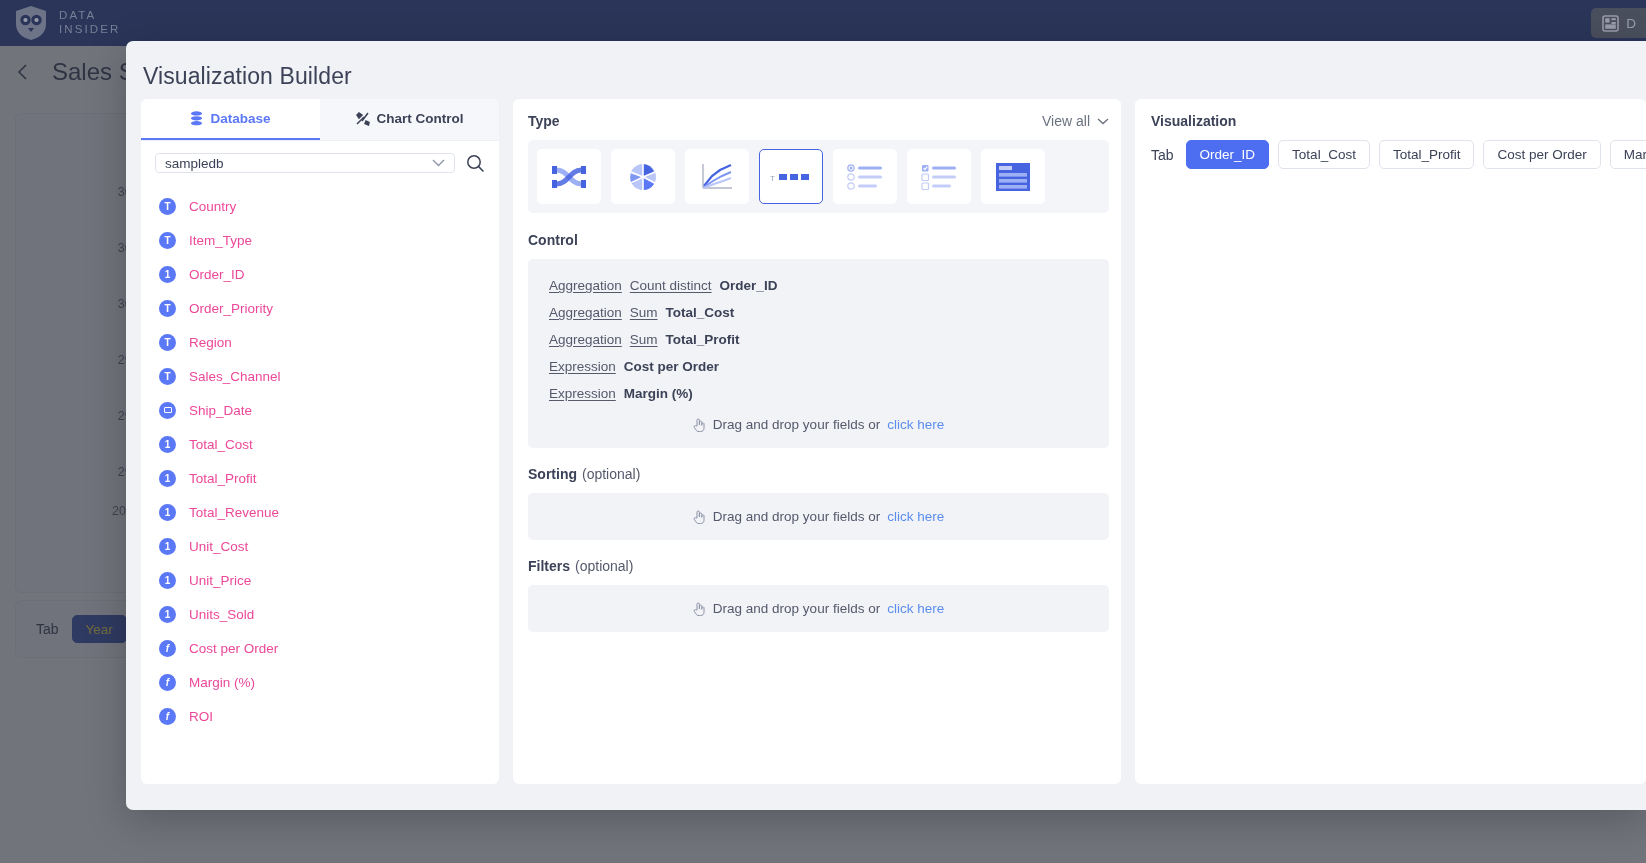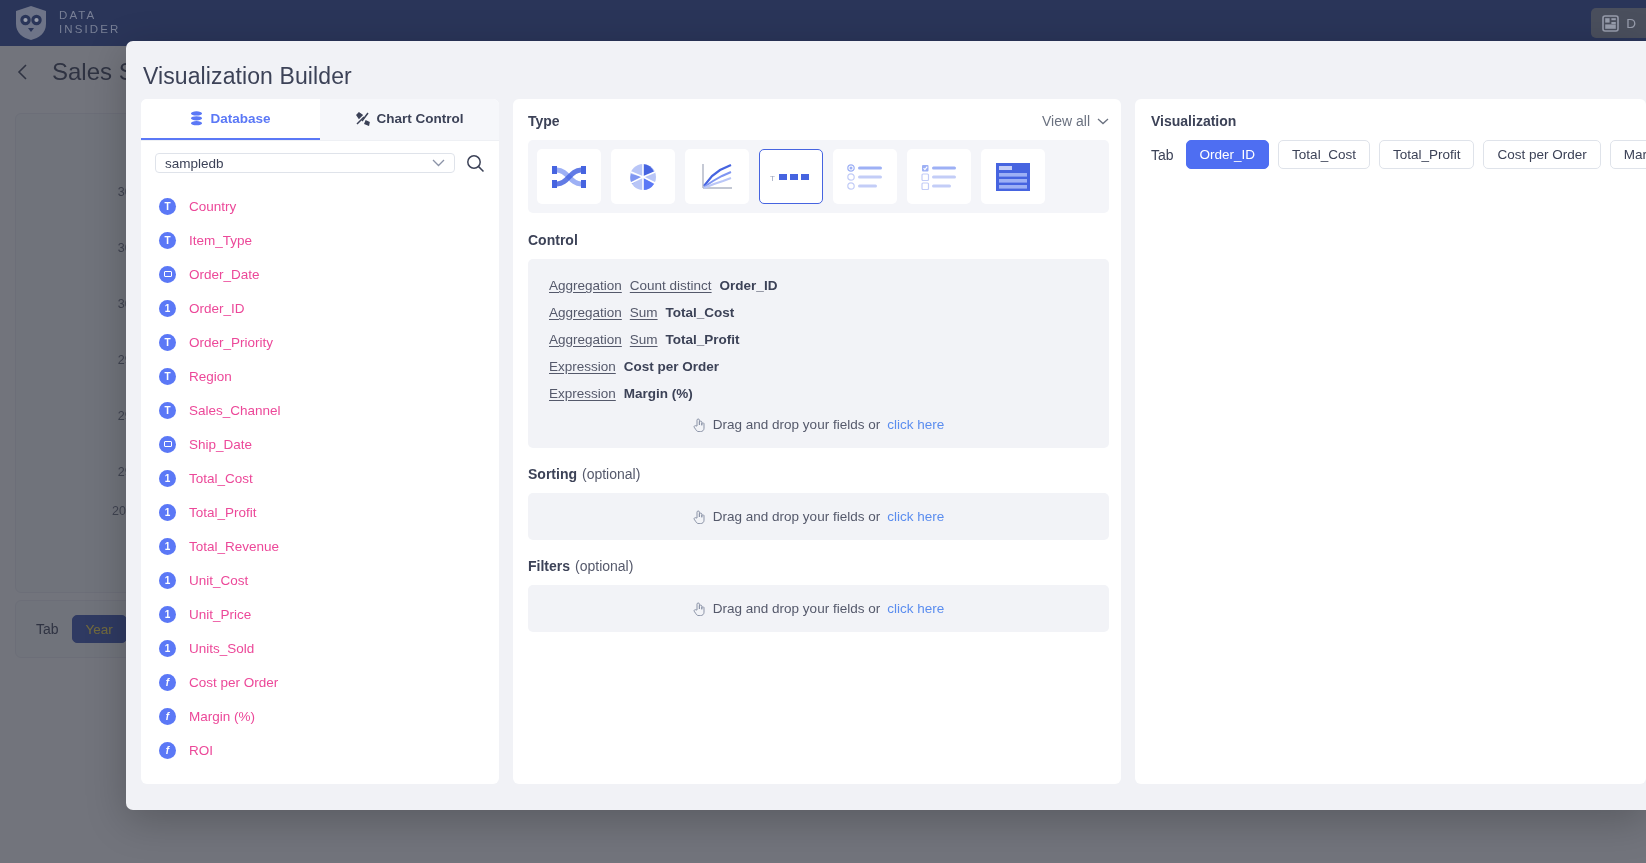--- a/index.html
+++ b/index.html
@@ -288,26 +288,20 @@
         <div class="field-list" id="field-list">
             <div class="field-item">
               <div class="ficon">T</div>
               <div class="fname">Country</div>
             </div>
             <div class="field-item">
               <div class="ficon">T</div>
               <div class="fname">Item_Type</div>
             </div>
             <div class="field-item">
-              <div class="ficon date">
-                <i></i>
-              </div>
-              <div class="fname">Order_Date</div>
-            </div>
-            <div class="field-item">
               <div class="ficon">1</div>
               <div class="fname">Order_ID</div>
             </div>
             <div class="field-item">
               <div class="ficon">T</div>
               <div class="fname">Order_Priority</div>
             </div>
             <div class="field-item">
               <div class="ficon">T</div>
               <div class="fname">Region</div>

